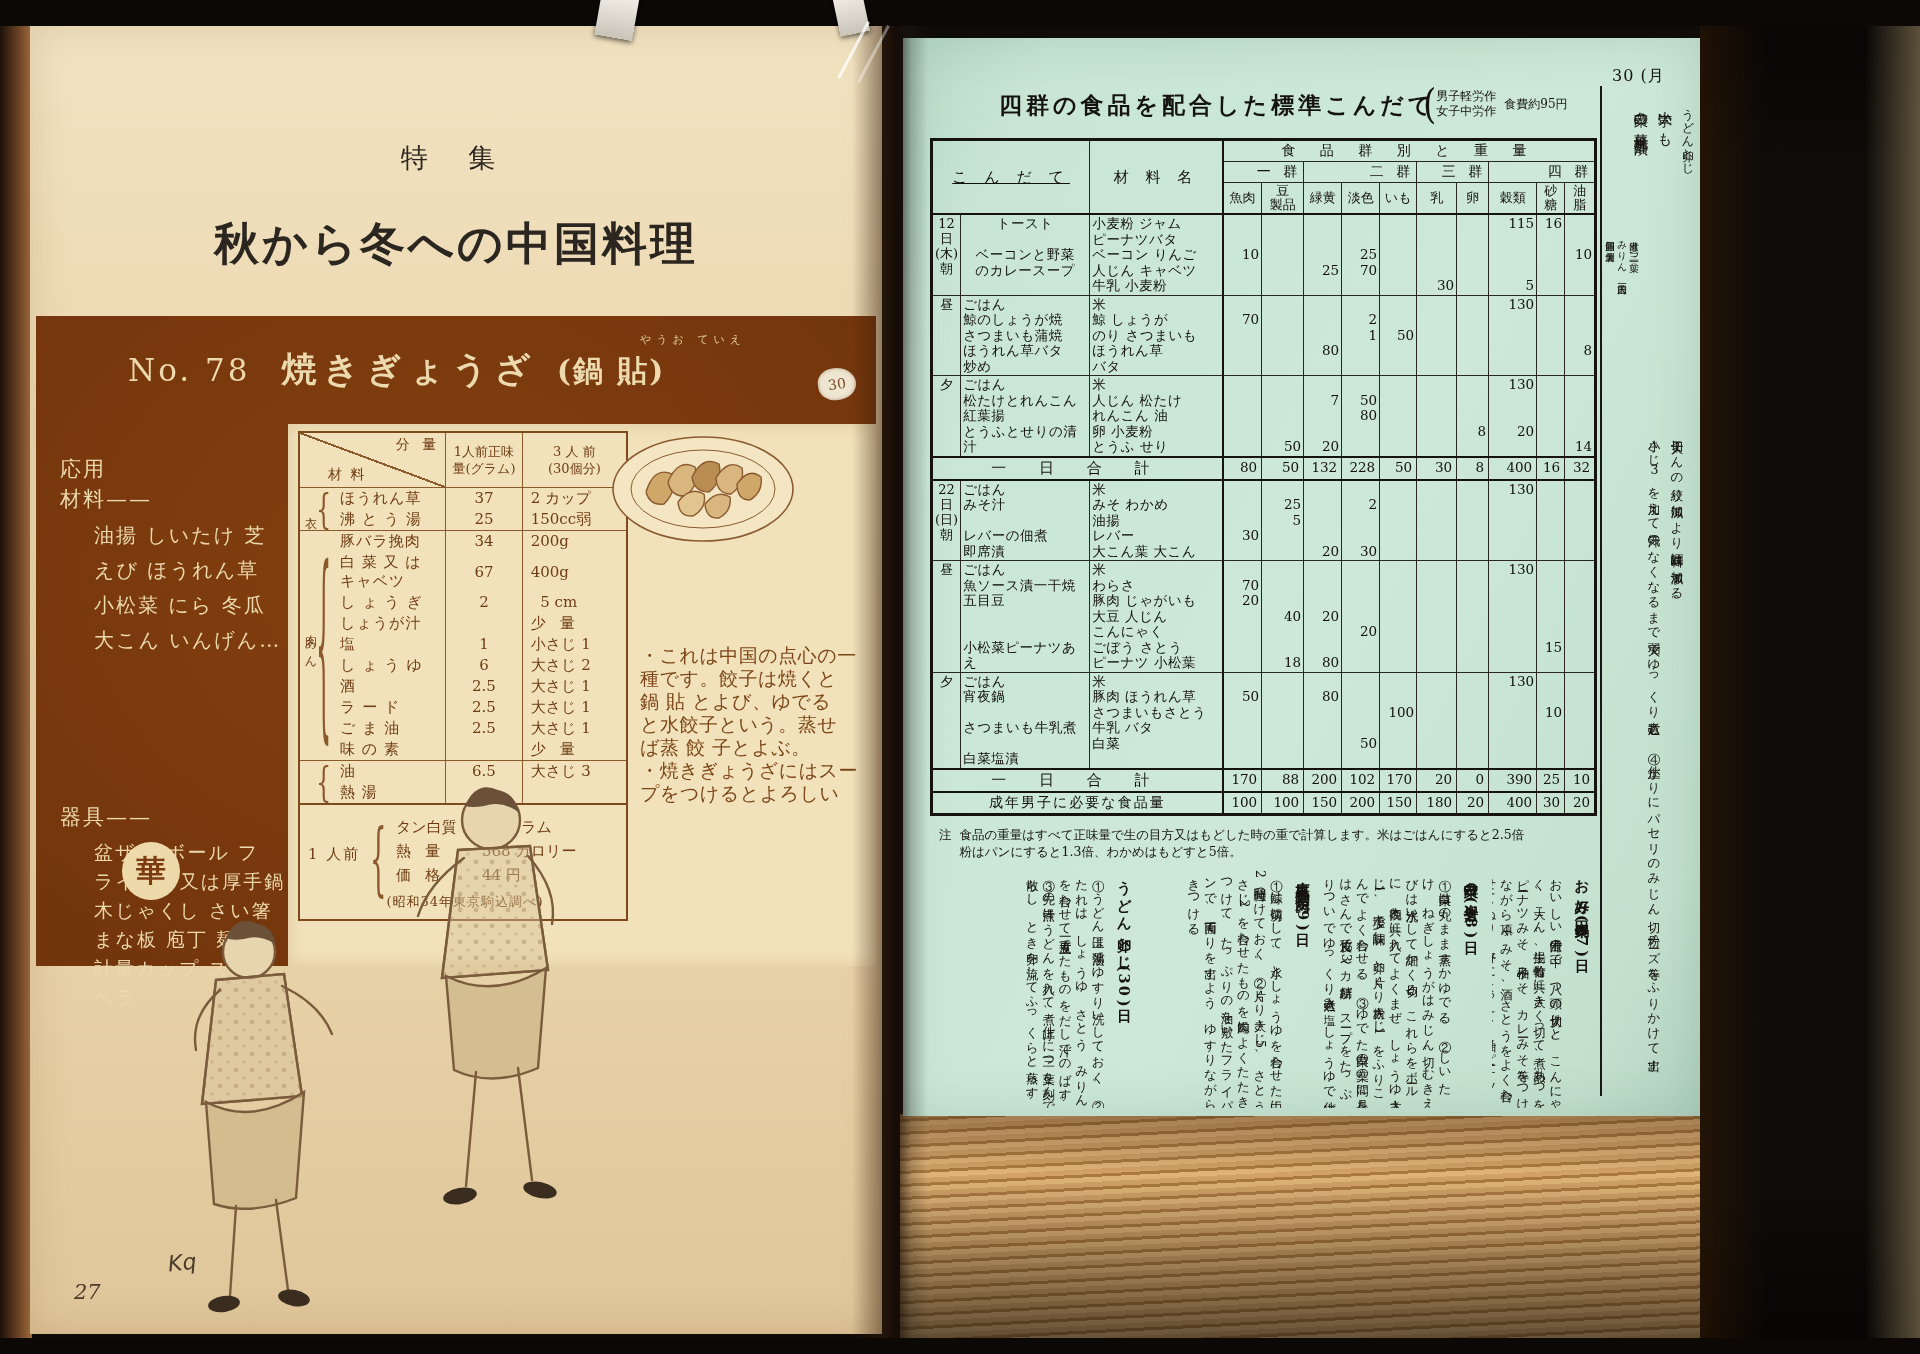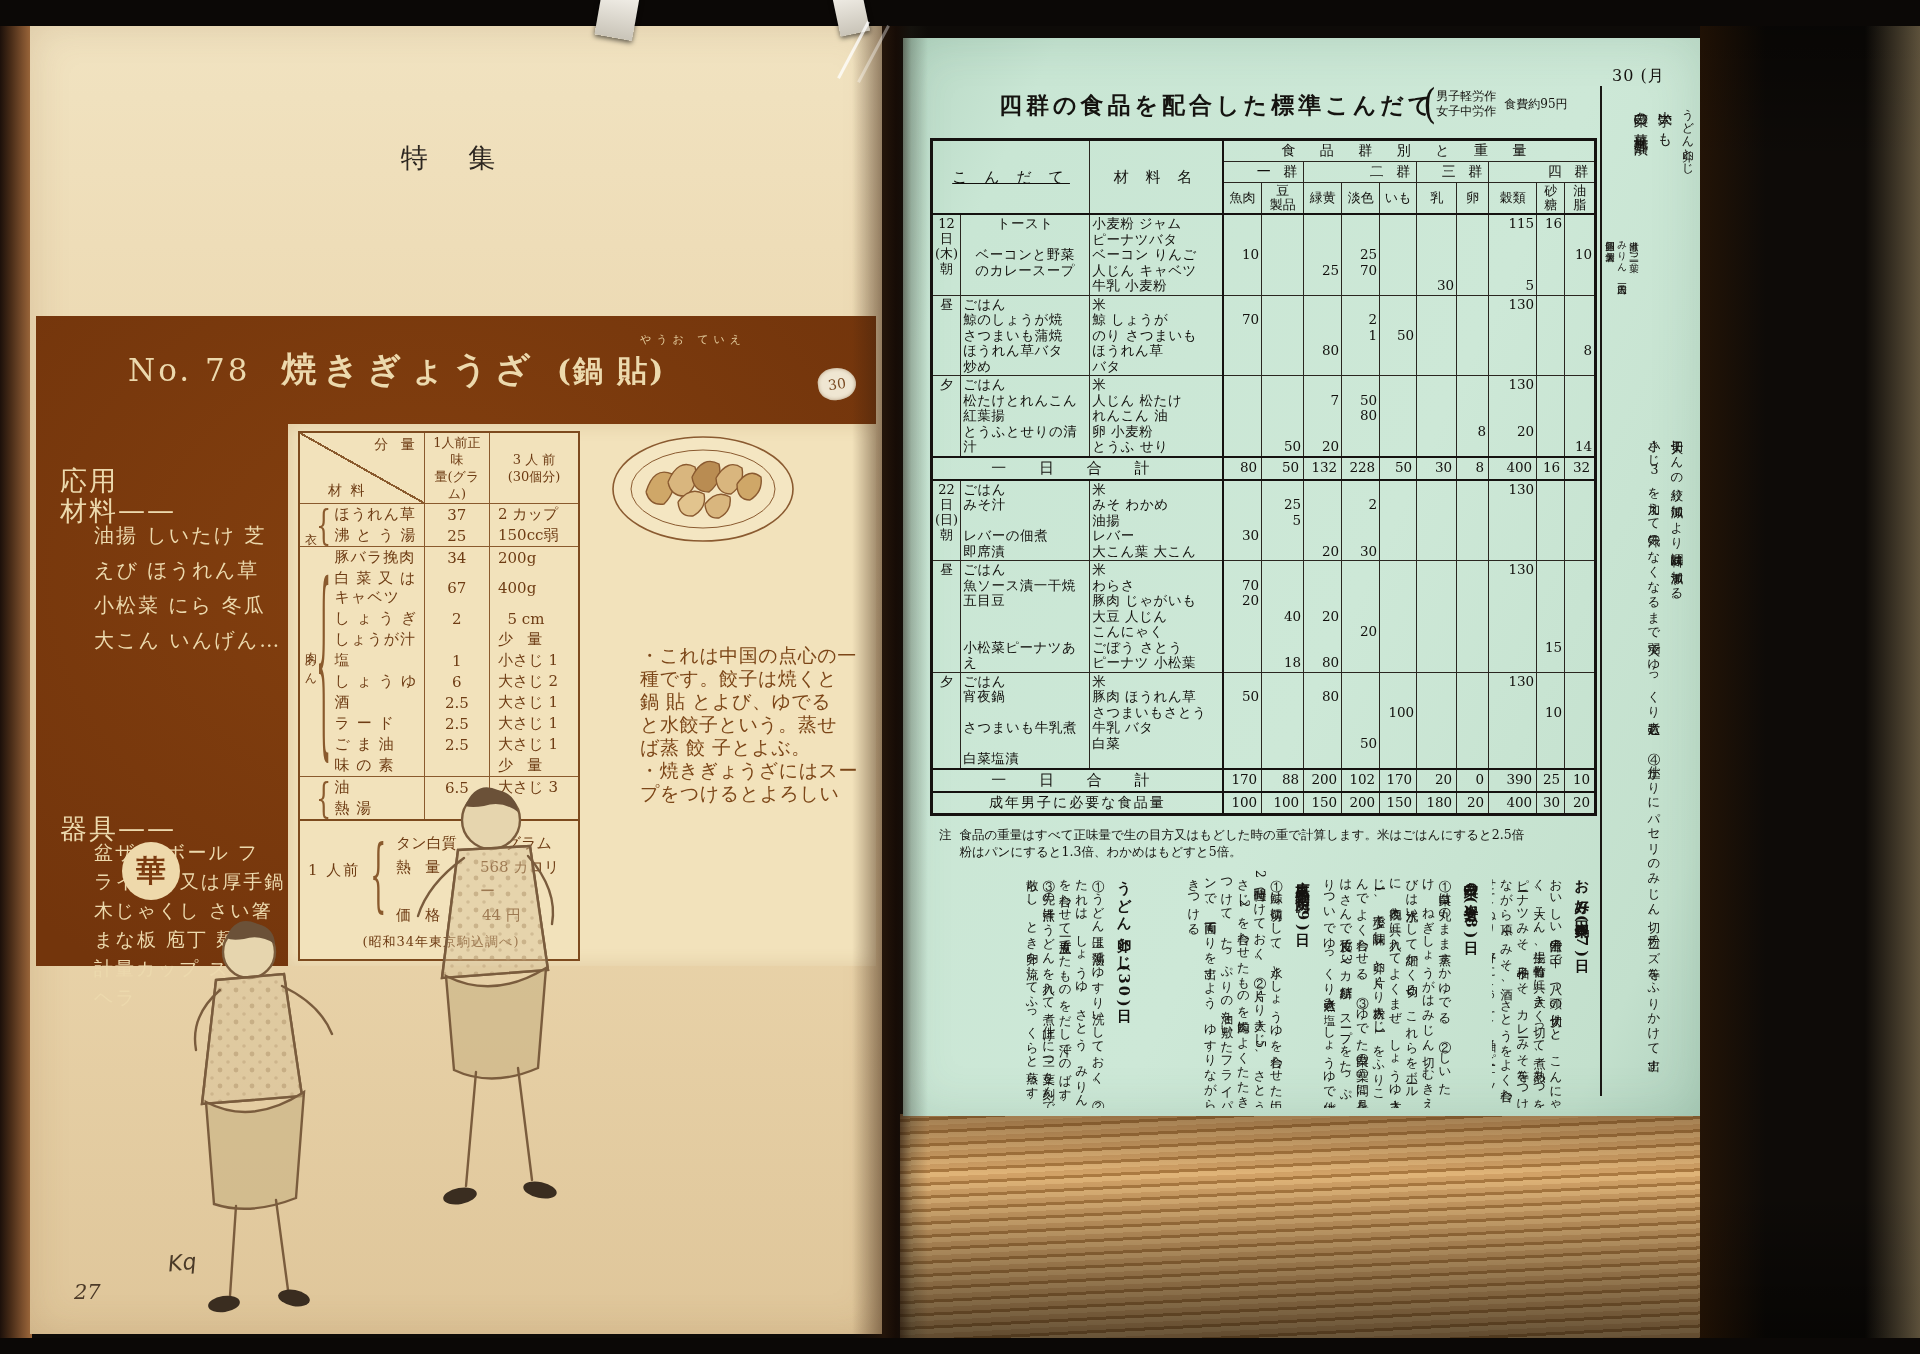--- a/index.html
+++ b/index.html
@@ -42,35 +42,35 @@
   .recipe-box { position:absolute; left:6px; top:292px; width:840px; height:650px;
     background:radial-gradient(ellipse at 45% 40%,#84400f,#73350c 85%); color:#ecd9ad; }
   .no78-row { position:absolute; left:92px; top:30px; white-space:nowrap; }
   .no78-num { font-size:31px; letter-spacing:3px; }
   .no78-name { font-size:35px; font-weight:bold; letter-spacing:7px; margin-left:26px; }
   .no78-ruby { position:absolute; left:512px; top:-14px; font-size:11px; letter-spacing:5px; color:#e4cd9e; }
   .no78-alt { font-size:30px; font-weight:bold; margin-left:14px; letter-spacing:2px; }
   .badge30 { position:absolute; left:782px; top:52px; width:38px; height:32px; background:#efe6d2;
     border-radius:45% 55% 50% 48%; transform:rotate(-8deg); color:#7a4a22; font-size:14px;
     display:flex; align-items:center; justify-content:center; box-shadow:inset 0 0 4px rgba(120,80,40,.5); }
-  .lp-head { position:absolute; left:24px; font-size:27px; letter-spacing:2px; white-space:pre-line; line-height:30px;margin-top:12px; }
+  .lp-head { position:absolute; left:24px; font-size:21px; letter-spacing:2px; white-space:pre-line; line-height:30px; }
   .lp-head-app { top:138px; }
   .lp-head-tools { top:486px; }
   .lp-list { position:absolute; left:58px; font-size:20px; letter-spacing:2px; }
   .lp-list-app { top:202px; line-height:35px; }
   .lp-list-tools { top:522px; line-height:29px; font-size:19px; }
   .logo-circle { position:absolute; left:86px; top:526px; width:58px; height:58px; border-radius:50%;
     background:#eed9ab; color:#7b3a0f; display:flex; align-items:center; justify-content:center;
     font-size:30px; font-weight:bold; }
 
   .panel { position:absolute; left:252px; top:108px; width:588px; height:542px; background:#f2e2bb;
     box-shadow:inset 0 0 18px rgba(140,90,40,.18); color:#6e3c14; }
 
   
-  .ing-wrap { position:absolute; left:10px; top:7px; width:282px; border:2px solid #7d4a1e; background:#f2e2bb; }
+  .ing-wrap { position:absolute; left:10px; top:7px; width:330px; border:2px solid #7d4a1e; background:#f2e2bb; }
   .ing-table { width:100%; border-collapse:collapse; font-size:15px; color:#6e3c14; }
   .ing-table td { padding:1px 3px; vertical-align:middle; }
   .h-diag { position:relative; height:54px; width:118px;
     background:linear-gradient(to top right,rgba(0,0,0,0) calc(50% - 1px),#8a5a2d calc(50% - 1px),#8a5a2d calc(50% + 1px),rgba(0,0,0,0) calc(50% + 1px)); }
   .h-diag .dtop { position:absolute; right:5px; top:3px; font-size:14px; letter-spacing:4px; }
   .h-diag .dbot { position:absolute; left:4px; bottom:3px; font-size:14px; letter-spacing:2px;margin-left:24px; }
   .ing-table .hq { font-size:13px; text-align:center; white-space:pre-line; line-height:17px; border-left:1.5px solid #8a5a2d; border-bottom:1.5px solid #8a5a2d; }
   .h-diag { border-bottom:1.5px solid #8a5a2d; }
   .glabel { width:30px; position:relative; text-align:center; }
   .gtext { writing-mode:vertical-rl; font-size:12px; letter-spacing:4px; position:absolute; left:2px; top:50%; transform:translateY(-50%); }
@@ -164,20 +164,21 @@
   <div class="edge-bottom"></div>
   <div class="top-strip"></div>
   <div class="bottom-strip"></div>
   <div class="strap strap-a"></div>
   <div class="strap strap-b"></div>
   <div class="glare glare-a"></div>
   <div class="glare glare-b"></div>
 
   <div class="page-left">
     <div class="kicker">特 集</div>
+    <div class="main-title">秋から冬への中国料理</div>
 
     <div class="recipe-box">
       <div class="no78-row">
         <span class="no78-num">No. 78</span>
         <span class="no78-name">焼きぎょうざ</span>
         <span class="no78-alt">(鍋 貼)</span>
         <span class="no78-ruby">やうお ていえ</span>
       </div>
       <div class="badge30">30</div>
 

